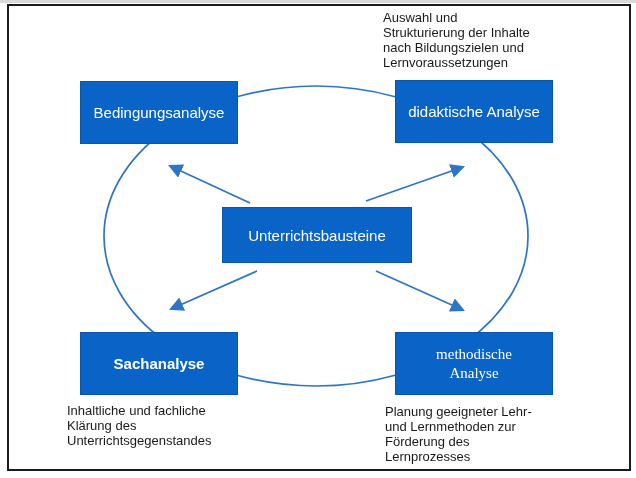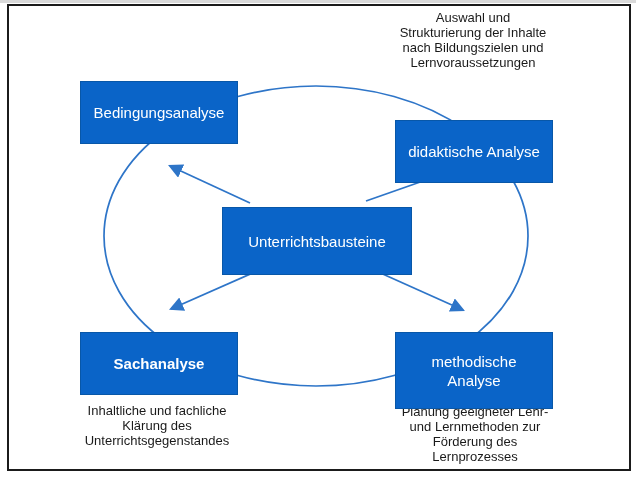--- a/index.html
+++ b/index.html
@@ -23,29 +23,29 @@
     position: absolute;
     background: #0a64c8;
     border: 1px solid #0857a8;
     box-sizing: border-box;
     display: flex; align-items: center; justify-content: center;
     color: #ffffff;
     font-size: 15px; line-height: 19px;
     text-align: center; white-space: pre-line;
   }
   .node-tl { left: 80px;  top: 81px;  width: 158px; height: 63px; }
-  .node-tr { left: 395px; top: 80px;  width: 158px; height: 63px; margin-top: 40px; }
+  .node-tr { left: 395px; top: 80px;  width: 158px; height: 63px; }
   .node-bl { left: 80px;  top: 332px; width: 158px; height: 63px; font-weight: bold; }
-  .node-br { left: 395px; top: 332px; width: 158px; height: 77px; }
-  .node-center { left: 222px; top: 207px; width: 190px; height: 68px; }
+  .node-br { left: 395px; top: 332px; width: 158px; height: 63px; font-family: Liberation Serif, serif; }
+  .node-center { left: 222px; top: 207px; width: 190px; height: 56px; }
   .annotation {
     position: absolute;
     color: #1a1a1a;
     font-size: 13px; line-height: 15px;
-    text-align: center; white-space: pre-line;
+    white-space: pre-line;
   }
   .ann-tl { left: 78px;  top: 24px;  width: 185px; }
   .ann-tr { left: 383px; top: 10px;  width: 180px; }
   .ann-bl { left: 67px;  top: 403px; width: 180px; }
   .ann-br { left: 385px; top: 404px; width: 180px; }
 </style>
 </head>
 <body>
 
 <div class="page">

